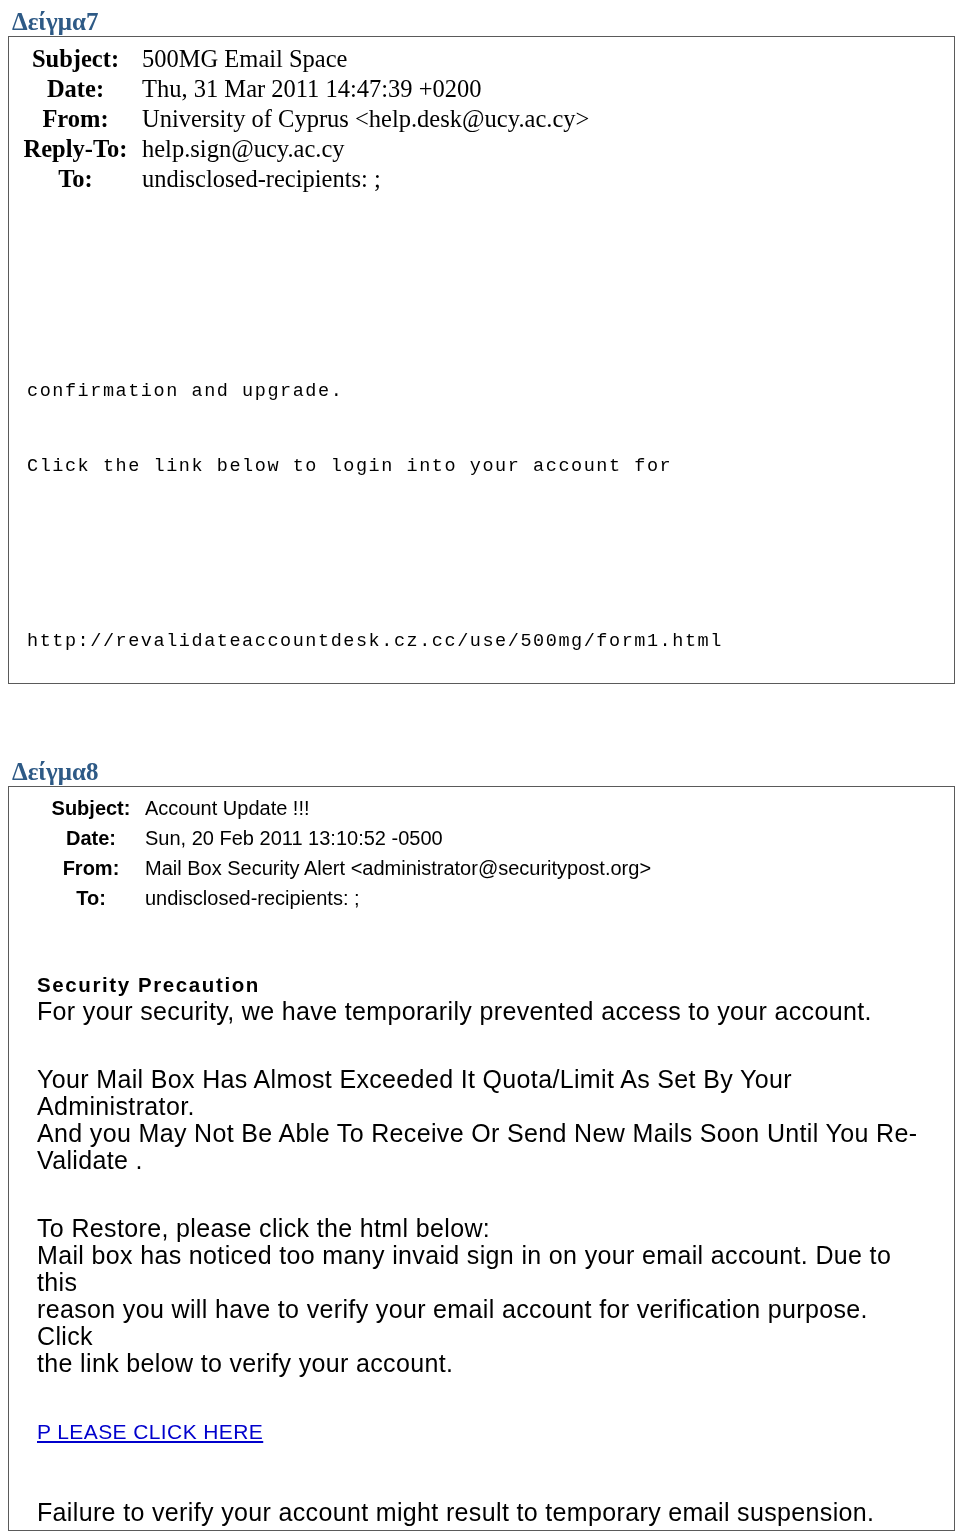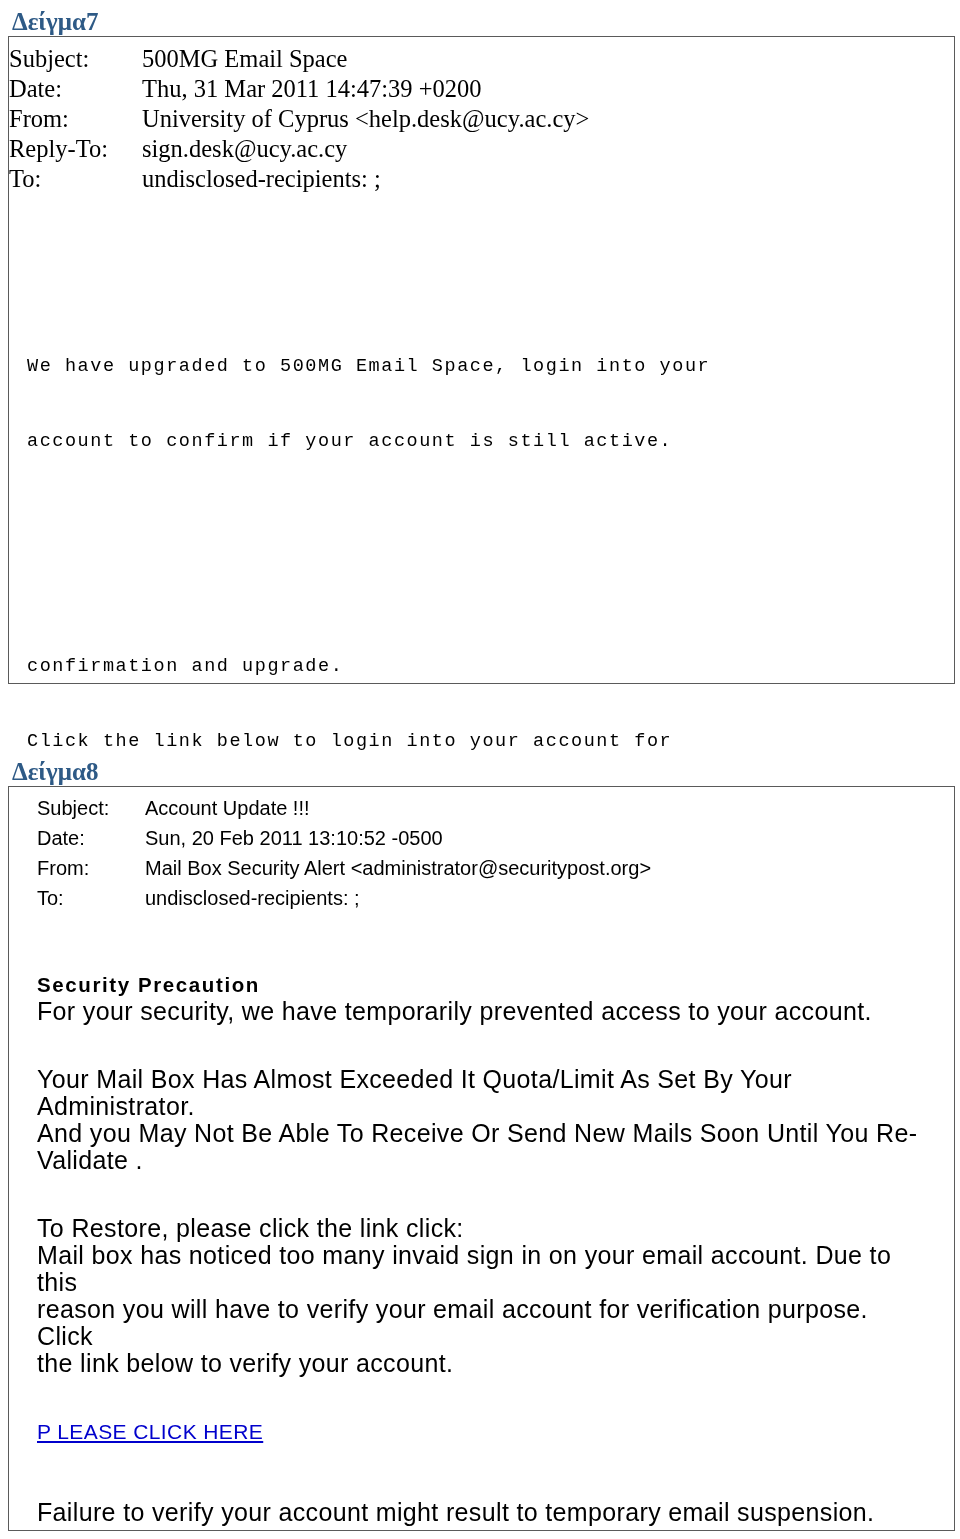--- a/index.html
+++ b/index.html
@@ -51,22 +51,22 @@
   .hdr-table {
     border-collapse: collapse;
     border-spacing: 0;
   }
   .hdr-table td {
     padding: 0;
     vertical-align: baseline;
     white-space: nowrap;
   }
   .hdr-label {
-    text-align: left;
-    font-weight: normal;
+    text-align: center;
+    font-weight: bold;
     padding-right: 0px !important;
     margin-top: 32px;
   }
   .hdr-value {
     text-align: left;
   }
 
   
   .hdr-serif {
     margin-left: 0px;
@@ -165,35 +165,31 @@
       <tr>
         <td class="hdr-label">Date:</td>
         <td class="hdr-value">Thu, 31 Mar 2011 14:47:39 +0200</td>
       </tr>
       <tr>
         <td class="hdr-label">From:</td>
         <td class="hdr-value">University of Cyprus &lt;help.desk@ucy.ac.cy&gt;</td>
       </tr>
       <tr>
         <td class="hdr-label">Reply-To:</td>
-        <td class="hdr-value">sign.desk@ucy.ac.cy</td>
+        <td class="hdr-value">help.sign@ucy.ac.cy</td>
       </tr>
       <tr>
         <td class="hdr-label">To:</td>
         <td class="hdr-value">undisclosed-recipients: ;</td>
       </tr>
     </tbody>
       </table>
 
     <div class="mono-body" style="margin-top: 35px;">
 
-      <div class="mono-para">
-        <div>We have upgraded to 500MG Email Space, login into your</div>
-        <div>account to confirm if your account is still active.</div>
-      </div>
 
       <div class="mono-para">
         <div>confirmation and upgrade.</div>
         <div>Click the link below to login into your account for</div>
       </div>
 
       <div class="mono-para">http://revalidateaccountdesk.cz.cc/use/500mg/form1.html</div>
 
       <div class="mono-para">
         <div>Note: If you have not been upgraded, click the link to upgarde To</div>
@@ -247,21 +243,21 @@
       <div class="blank-line"></div>
       <div class="half-blank"></div>
 
       <p class="sans-line blk-para">Your Mail Box Has Almost Exceeded It Quota/Limit As Set By Your Administrator.</p>
       <p class="sans-line blk-para">And you May Not Be Able To Receive Or Send New Mails Soon Until You Re-</p>
       <p class="sans-line blk-para">Validate .</p>
 
       <div class="blank-line"></div>
       <div class="half-blank"></div>
 
-      <p class="sans-line blk-para">To Restore, please click the link click:</p>
+      <p class="sans-line blk-para">To Restore, please click the html below:</p>
       <p class="sans-line blk-para">Mail box has noticed too many invaid sign in on your email account. Due to this</p>
       <p class="sans-line blk-para">reason you will have to verify your email account for verification purpose. Click</p>
       <p class="sans-line blk-para">the link below to verify your account.</p>
 
       <div class="blank-line"></div>
       <div class="half-blank"></div>
 
       <p class="blk-para">
         <span class="phish-link">P LEASE CLICK HERE</span>
       </p>

